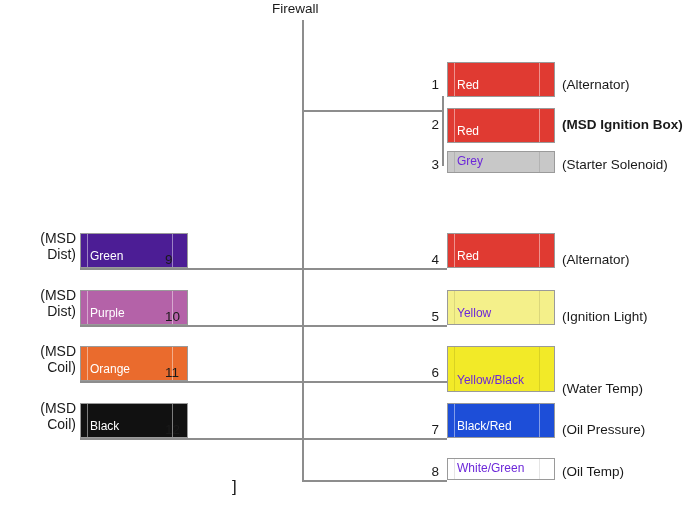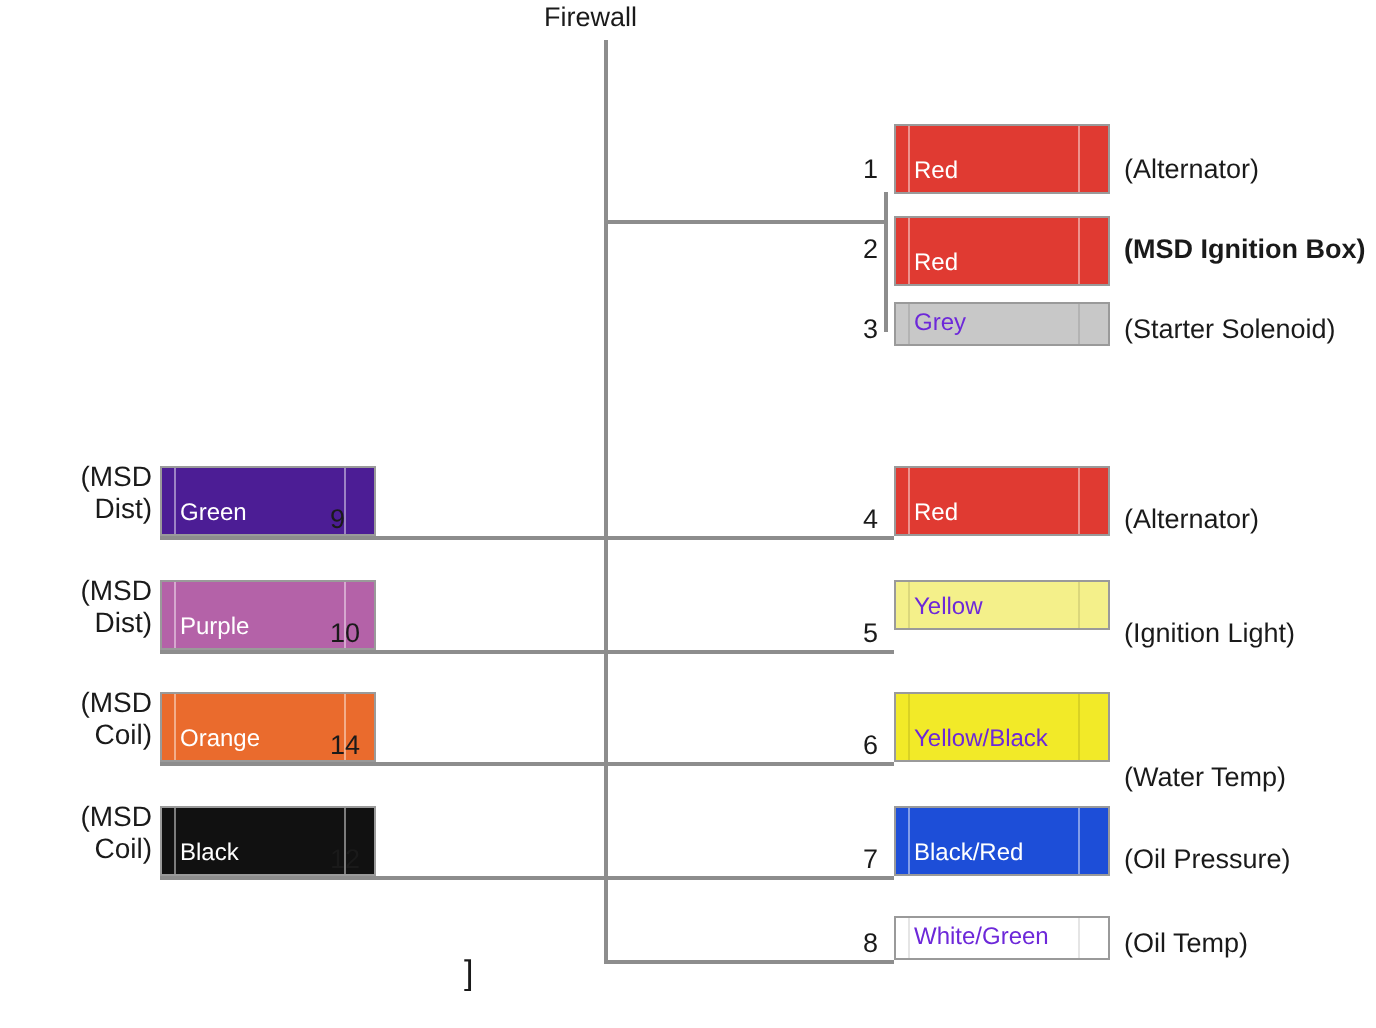--- a/index.html
+++ b/index.html
@@ -118,29 +118,29 @@
   <div class="desc" style="left:562px;top:157px;">(Starter Solenoid)</div>
 
   <div class="conn dark" style="left:447px;top:233px;height:35px;background:#E03A32;">
     <div class="div-l"></div>
     <div class="div-r"></div>
     <div class="txt on-dark">Red</div>
   </div>
   <div class="pin left-of-box" style="left:415px;top:252px;width:24px;">4</div>
   <div class="desc" style="left:562px;top:252px;">(Alternator)</div>
 
-  <div class="conn light" style="left:447px;top:290px;height:25px;background:#F4F08A;">
+  <div class="conn light" style="left:447px;top:290px;height:35px;background:#F4F08A;">
     <div class="div-l"></div>
     <div class="div-r"></div>
     <div class="txt on-light">Yellow</div>
   </div>
   <div class="pin left-of-box" style="left:415px;top:309px;width:24px;">5</div>
   <div class="desc" style="left:562px;top:309px;">(Ignition Light)</div>
 
-  <div class="conn light" style="left:447px;top:346px;height:35px;background:#F2EA28;">
+  <div class="conn light" style="left:447px;top:346px;height:46px;background:#F2EA28;">
     <div class="div-l"></div>
     <div class="div-r"></div>
     <div class="txt on-light">Yellow/Black</div>
   </div>
   <div class="pin left-of-box" style="left:415px;top:365px;width:24px;">6</div>
   <div class="desc" style="left:562px;top:365px;margin-top:16px;">(Water Temp)</div>
 
   <div class="conn dark" style="left:447px;top:403px;height:35px;background:#1d4ed8;">
     <div class="div-l"></div>
     <div class="div-r"></div>
@@ -175,21 +175,21 @@
   <div class="src" style="left:14px;top:304px;width:62px;">Dist)</div>
   <div class="pin right-of-box" style="left:165px;top:309px;width:28px;">10</div>
 
   <div class="conn dark" style="left:80px;top:346px;height:35px;background:#EA6B2D;">
     <div class="div-l"></div>
     <div class="div-r"></div>
     <div class="txt on-dark">Orange</div>
   </div>
   <div class="src" style="left:14px;top:344px;width:62px;">(MSD</div>
   <div class="src" style="left:14px;top:360px;width:62px;">Coil)</div>
-  <div class="pin right-of-box" style="left:165px;top:365px;width:28px;">14</div>
+  <div class="pin right-of-box" style="left:165px;top:365px;width:28px;">11</div>
 
   <div class="conn dark" style="left:80px;top:403px;height:35px;background:#111111;">
     <div class="div-l"></div>
     <div class="div-r"></div>
     <div class="txt on-dark">Black</div>
   </div>
   <div class="src" style="left:14px;top:401px;width:62px;">(MSD</div>
   <div class="src" style="left:14px;top:417px;width:62px;">Coil)</div>
   <div class="pin right-of-box" style="left:165px;top:422px;width:28px;">12</div>
 

